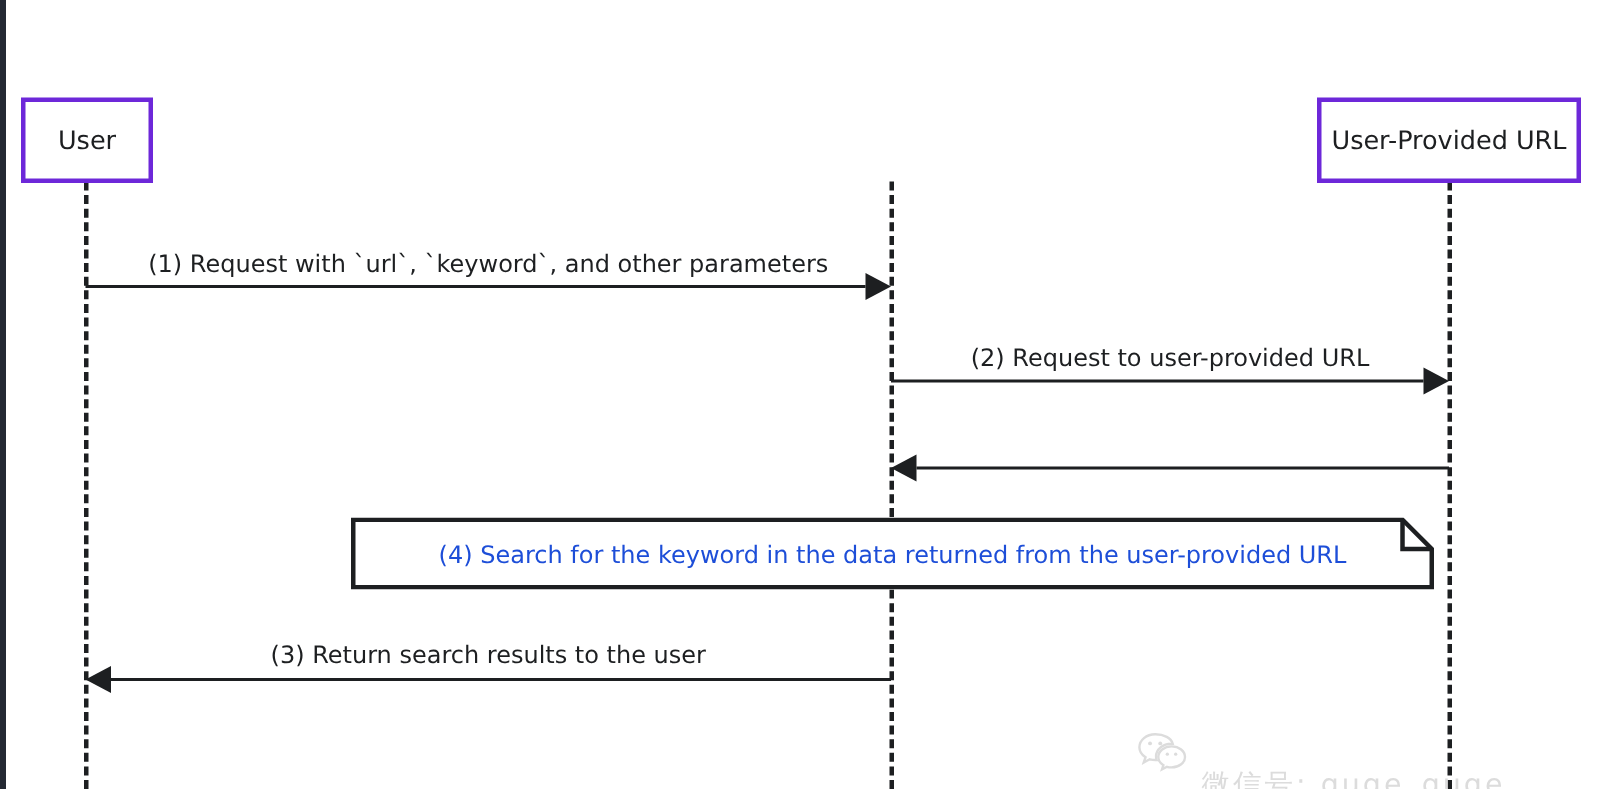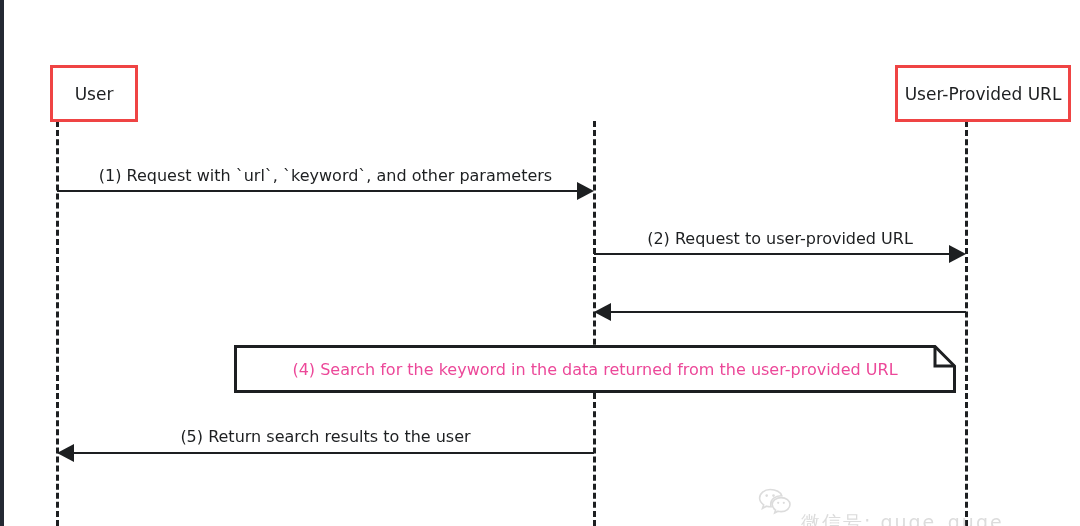--- a/index.html
+++ b/index.html
@@ -35,30 +35,29 @@
     text-align: center;
     font-size: 25px;
     color: #1d1f21;
     letter-spacing: 0.1px;
     white-space: nowrap;
   }
   
   .participant {
     position: absolute;
     box-sizing: border-box;
-    border: 3px solid #ef4444;
+    border: 3px solid #6d28d9;
     background: #ffffff;
     display: flex;
     align-items: center;
     justify-content: center;
     font-size: 17px;
     color: #1d1f21;
     white-space: nowrap;
     z-index: 5;
-    margin-left: 36px;
   }
   
   .lifeline {
     position: absolute;
     width: 0;
     border-left: 3px dashed #1d1f21;
     z-index: 1;
   }
   
   .msg-line {
@@ -102,21 +101,21 @@
   .note-text {
     position: absolute;
     left: 0;
     top: 0;
     width: 100%;
     height: 100%;
     display: flex;
     align-items: center;
     justify-content: center;
     font-size: 16px;
-    color: #ec4899;
+    color: #1d4ed8;
     white-space: nowrap;
   }
   
   .watermark {
     position: absolute;
     display: flex;
     align-items: center;
     gap: 9px;
     z-index: 7;
     opacity: 1;
@@ -141,21 +140,21 @@
 
   <div class="lifeline" style="left:56px;  top:121px; height:405px;"></div>
   <div class="lifeline" style="left:593px; top:121px; height:405px;"></div>
   <div class="lifeline" style="left:965px; top:121px; height:405px;"></div>
 
   <div class="participant" style="left:14px; top:65px; width:88px; height:57px;">
     <span>User</span>
   </div>
 
 
-  <div class="participant" style="left:859px; top:65px; width:176px; height:57px;">
+  <div class="participant" style="left:878px; top:65px; width:176px; height:57px;">
     <span>User-Provided URL</span>
   </div>
 
   <div class="msg-label" style="left:57px; top:166px; width:537px;">(1) Request with `url`, `keyword`, and other parameters</div>
   <div class="msg-line" style="left:57px; top:190px; width:520px;"></div>
   <div class="msg-head right" style="left:577px; top:182px;"></div>
 
   <div class="msg-label" style="left:594px; top:229px; width:372px;">(2) Request to user-provided URL</div>
   <div class="msg-line" style="left:594px; top:253px; width:355px;"></div>
   <div class="msg-head right" style="left:949px; top:245px;"></div>
@@ -164,21 +163,21 @@
   <div class="msg-head left" style="left:594px; top:303px;"></div>
 
   <div class="note" style="left:234px; top:345px; width:722px; height:48px;">
     <svg width="722" height="48" viewBox="0 0 722 48">
       <path d="M1.5,1.5 L701,1.5 L720.5,21 L720.5,46.5 L1.5,46.5 Z" fill="#ffffff" stroke="#1d1f21" stroke-width="3"></path>
       <path d="M701,1.5 L701,21 L720.5,21" fill="none" stroke="#1d1f21" stroke-width="3"></path>
     </svg>
     <div class="note-text">(4) Search for the keyword in the data returned from the user-provided URL</div>
   </div>
 
-  <div class="msg-label" style="left:57px; top:427px; width:537px;">(5) Return search results to the user</div>
+  <div class="msg-label" style="left:57px; top:427px; width:537px;">(3) Return search results to the user</div>
   <div class="msg-line" style="left:74px; top:452px; width:520px;"></div>
   <div class="msg-head left" style="left:57px; top:444px;"></div>
 
   <div class="watermark" style="left:758px; top:466px;">
     <span class="wechat-icon">
       <svg width="34" height="28" viewBox="0 0 34 28">
         <path d="M12.2,2.5 C6.2,2.5 1.6,6.4 1.6,11.1 C1.6,13.8 3.2,16.2 5.7,17.8
                  L4.5,21.3 L8.5,19.2 C9.7,19.5 10.9,19.7 12.2,19.7
                  C12.5,19.7 12.8,19.7 13.1,19.7 C12.8,18.9 12.7,18.1 12.7,17.2
                  C12.7,12.5 17.3,8.8 22.9,8.8 C23.2,8.8 23.5,8.8 23.8,8.8

